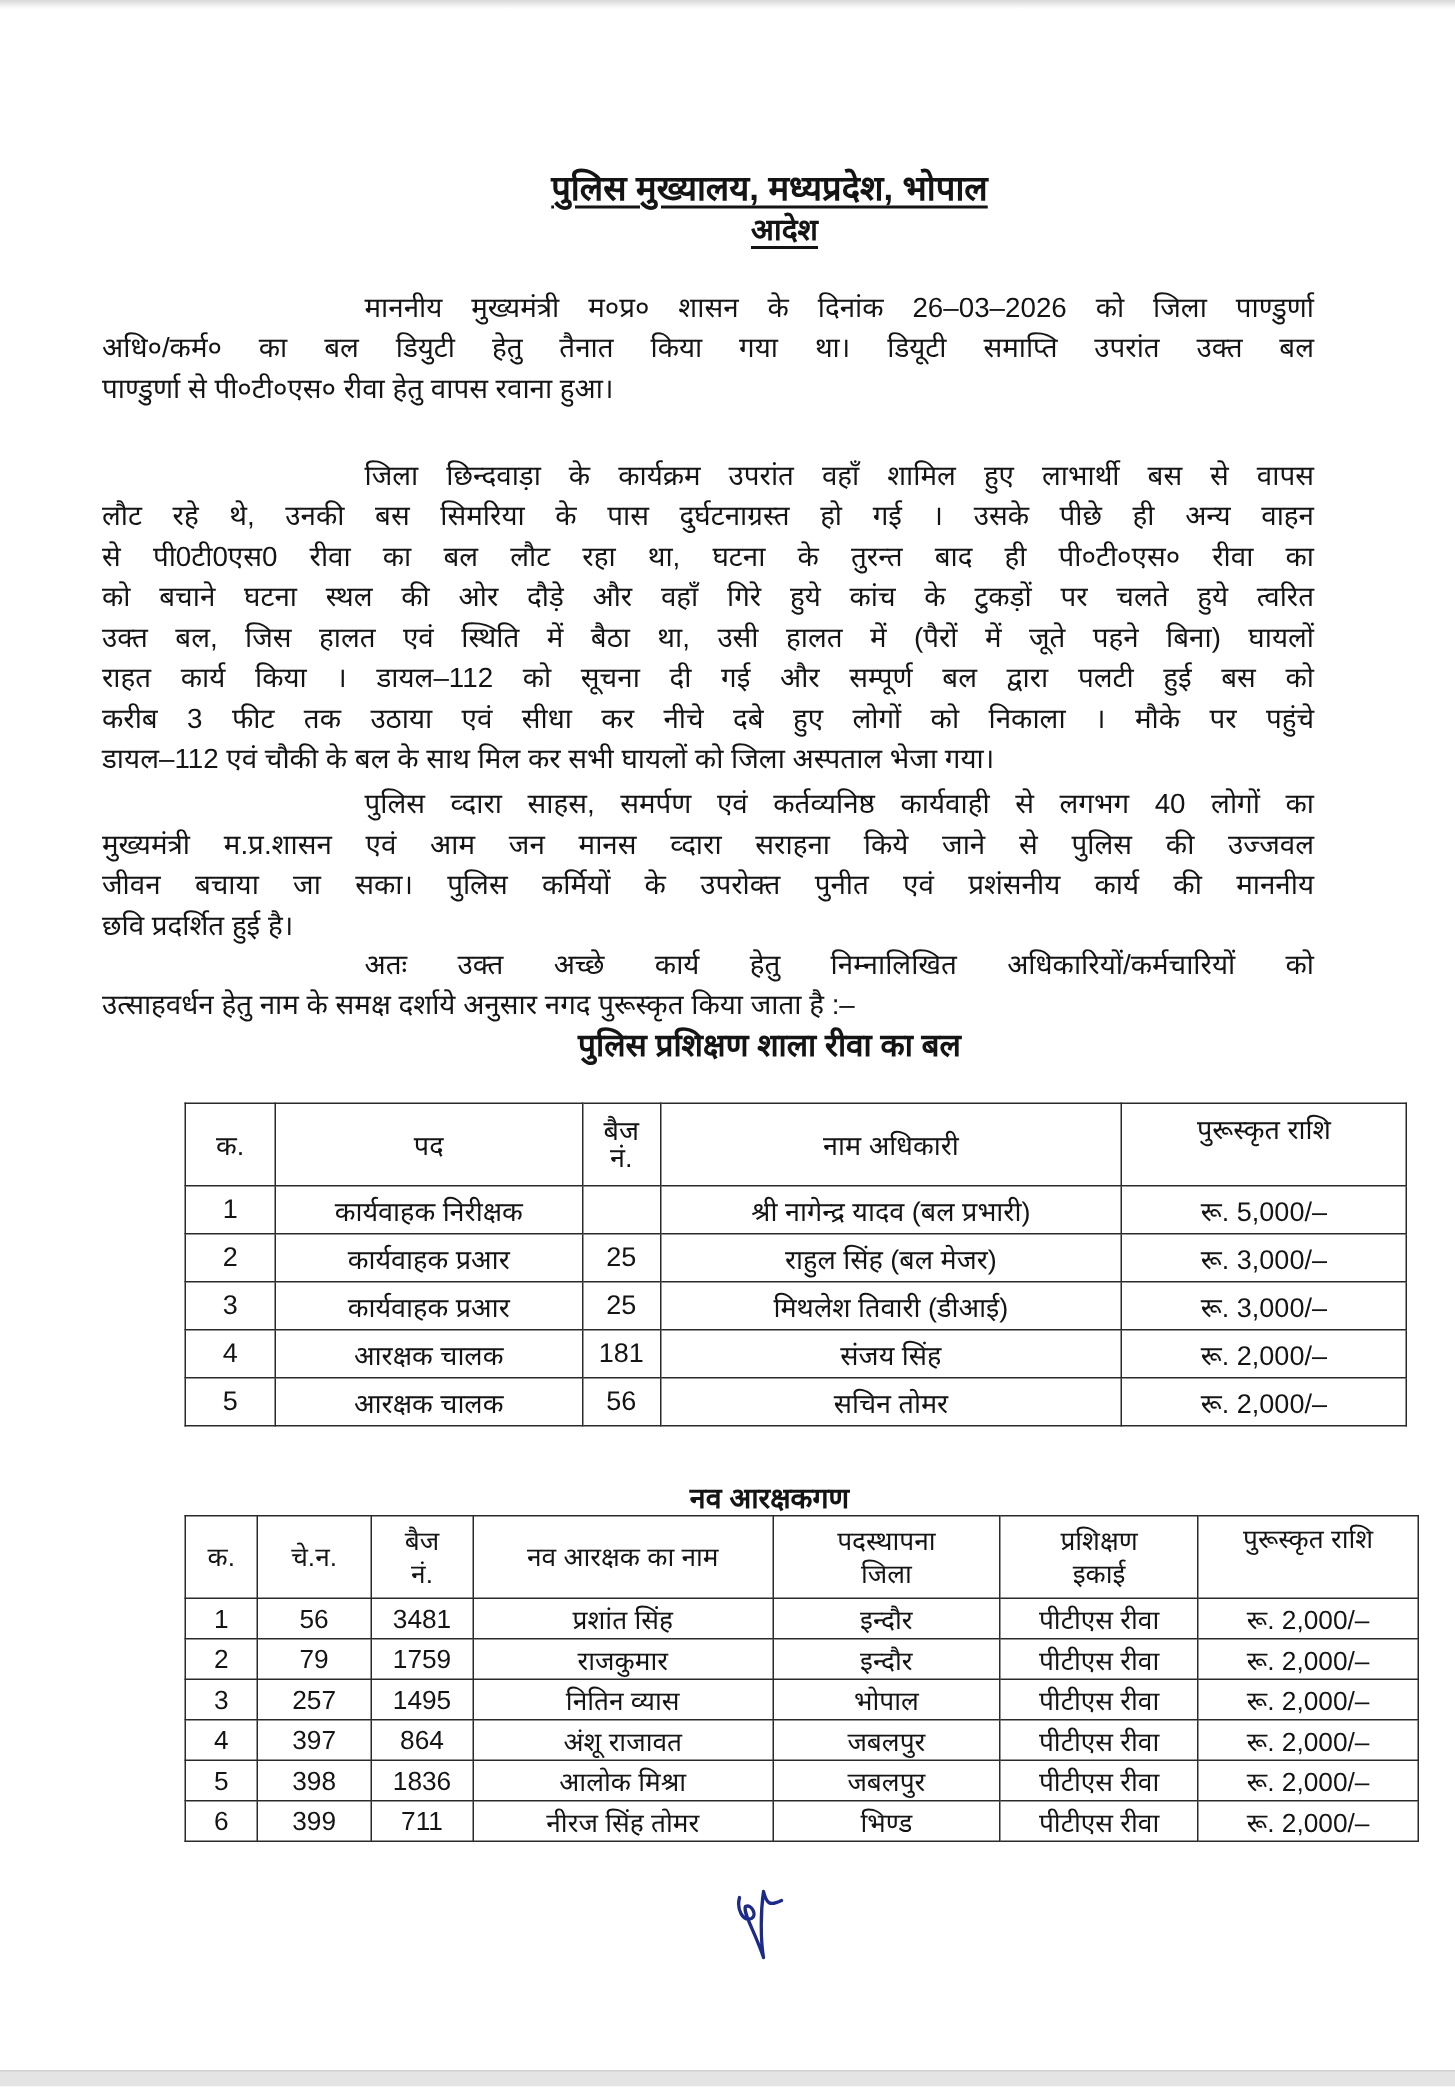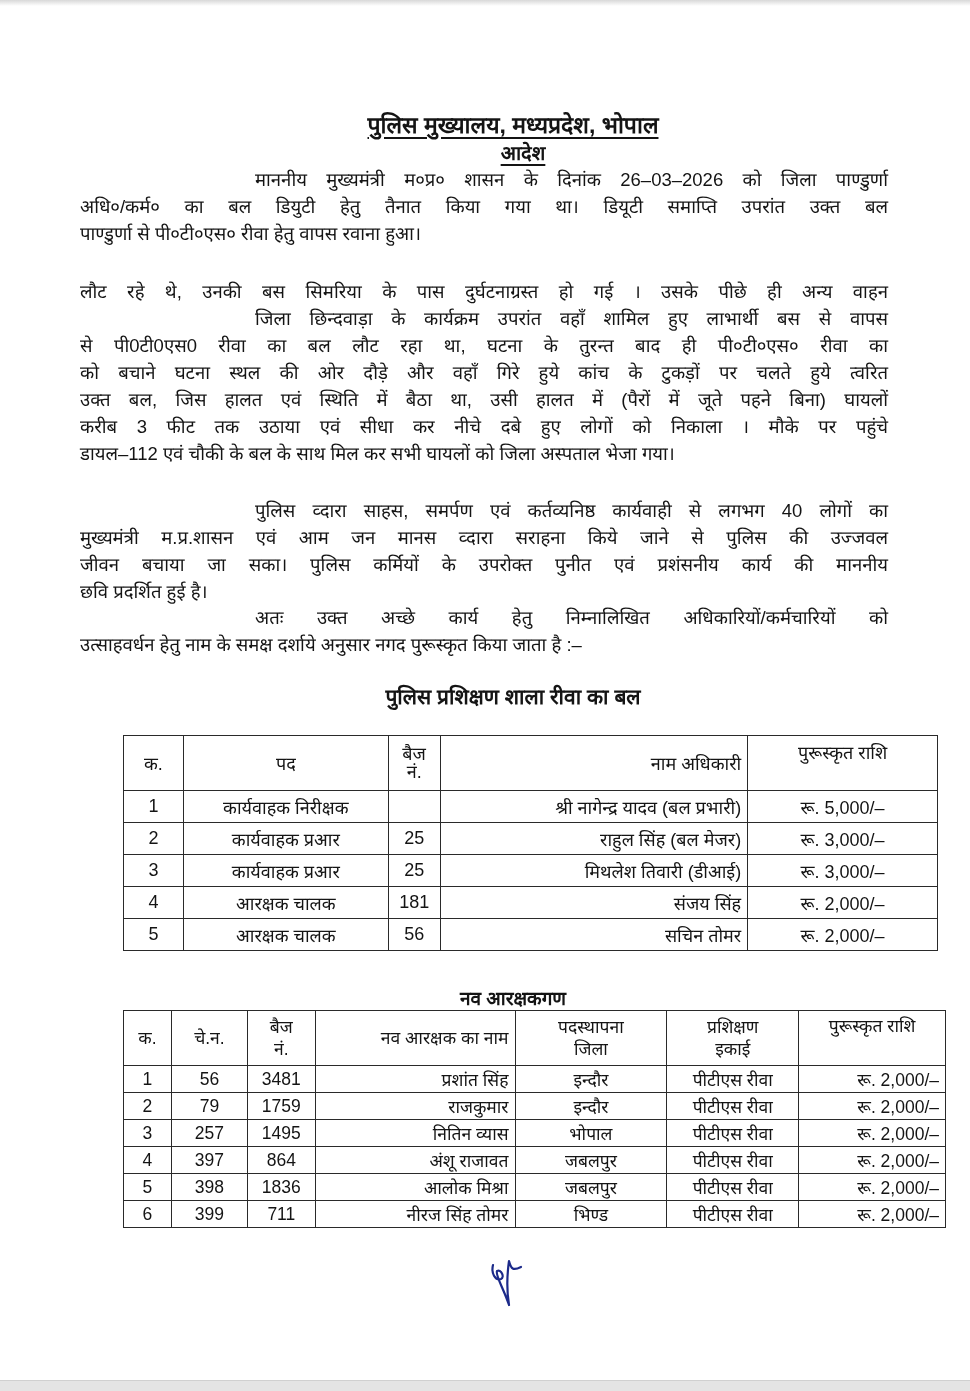--- a/index.html
+++ b/index.html
@@ -7,58 +7,59 @@
     width: 970px; height: 1391px; background: #ffffff; position: relative; overflow: hidden;
     font-family: "Liberation Sans", "DejaVu Sans", sans-serif; color: #141414;
   }
   .topline { position: absolute; left: 0; top: 0; width: 970px; height: 6px;
     background: linear-gradient(to bottom, #d8d8d8, #ffffff); }
   .bottom-band { position: absolute; left: 0; bottom: 0; width: 970px; height: 10px; background: #e4e4e4; border-top: 1px solid #d0d0d0; }
   .title { position: absolute; left: 0; width: 1026px; text-align: center; font-size: 23px; font-weight: bold; top: 108px; }
   .title span { text-decoration: underline; text-underline-offset: 4px; }
   .subtitle { position: absolute; left: 0; width: 1026px; text-align: center; font-size: 20px; font-weight: bold; top: 139px; }
   .subtitle span { text-decoration: underline; text-underline-offset: 4px; margin-left: 20px; }
-  .para { position: absolute; left: 80px; width: 808px; font-size: 18.5px; line-height: 27px; text-align: justify; text-align-last: left; }
+  .para { position: absolute; left: 68px; width: 808px; font-size: 18.5px; line-height: 27px; text-align: justify; text-align-last: left; margin-top: 25px; }
   .line { display: block; text-align: justify; text-align-last: justify; white-space: nowrap; }
   .line.last { text-align-last: left; }
   .section-title { position: absolute; left: 0; width: 1026px; text-align: center; font-size: 21px; font-weight: bold; }
   table { position: absolute; border-collapse: collapse; font-size: 18px; }
   td, th { border: 1.5px solid #2a2a2a; padding: 0 6px; font-weight: normal; }
   .t1 { left: 123px; top: 735px; width: 815px; }
   .t1 th { height: 50px; }
   .t1 td { height: 31px; }
   .t2 { left: 123px; top: 1010px; width: 823px; font-size: 17.5px; }
   .t2 th { height: 50px; line-height: 22px; }
   .t2 td { height: 26px; }
   .c { text-align: center; }
-  .l { text-align: right; }
+  .l { text-align: center; }
   .hdr-bold { font-weight: normal; margin-top: 16px; }
   .small-hdr { line-height: 18px; text-align: center; }
   .signature { position: absolute; left: 485px; top: 1255px; width: 50px; height: 60px; }
 </style>
 </head>
 <body>
 
 <div class="topline"></div>
 
 <div class="title"><span>पुलिस मुख्यालय, मध्यप्रदेश, भोपाल</span></div>
 <div class="subtitle"><span>आदेश</span></div>
 
 <div class="para" style="top:166px;">
   <span class="line" style="padding-left:175px;">माननीय मुख्यमंत्री म०प्र० शासन के दिनांक 26–03–2026 को जिला पाण्डुर्णा</span>
   <span class="line">अधि०/कर्म० का बल डियुटी हेतु तैनात किया गया था। डियूटी समाप्ति उपरांत उक्त बल</span>
   <span class="line last">पाण्डुर्णा से पी०टी०एस० रीवा हेतु वापस रवाना हुआ।</span>
 </div>
 
 <div class="para" style="top:278px;">
+  <span class="line" style="padding-left:175px;">जिला छिन्दवाड़ा के कार्यक्रम उपरांत वहाँ शामिल हुए लाभार्थी बस से वापस</span>
   <span class="line">लौट रहे थे, उनकी बस सिमरिया के पास दुर्घटनाग्रस्त हो गई । उसके पीछे ही अन्य वाहन</span>
-  <span class="line" style="padding-left:175px;">जिला छिन्दवाड़ा के कार्यक्रम उपरांत वहाँ शामिल हुए लाभार्थी बस से वापस</span>
   <span class="line">से पी0टी0एस0 रीवा का बल लौट रहा था, घटना के तुरन्त बाद ही पी०टी०एस० रीवा का</span>
   <span class="line">को बचाने घटना स्थल की ओर दौड़े और वहाँ गिरे हुये कांच के टुकड़ों पर चलते हुये त्वरित</span>
   <span class="line">उक्त बल, जिस हालत एवं स्थिति में बैठा था, उसी हालत में (पैरों में जूते पहने बिना) घायलों</span>
+  <span class="line">राहत कार्य किया । डायल–112 को सूचना दी गई और सम्पूर्ण बल द्वारा पलटी हुई बस को</span>
   <span class="line">करीब 3 फीट तक उठाया एवं सीधा कर नीचे दबे हुए लोगों को निकाला । मौके पर पहुंचे</span>
   <span class="line last">डायल–112 एवं चौकी के बल के साथ मिल कर सभी घायलों को जिला अस्पताल भेजा गया।</span>
 </div>
 
 <div class="para" style="top:497px;">
   <span class="line" style="padding-left:175px;">पुलिस व्दारा साहस, समर्पण एवं कर्तव्यनिष्ठ कार्यवाही से लगभग 40 लोगों का</span>
   <span class="line">मुख्यमंत्री म.प्र.शासन एवं आम जन मानस व्दारा सराहना किये जाने से पुलिस की उज्जवल</span>
   <span class="line">जीवन बचाया जा सका। पुलिस कर्मियों के उपरोक्त पुनीत एवं प्रशंसनीय कार्य की माननीय</span>
   <span class="line last">छवि प्रदर्शित हुई है।</span>
 </div>

